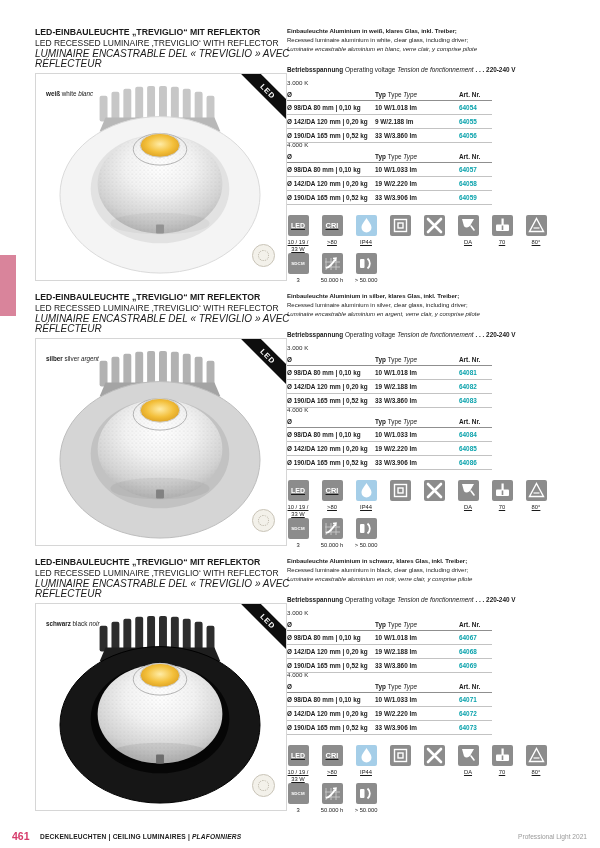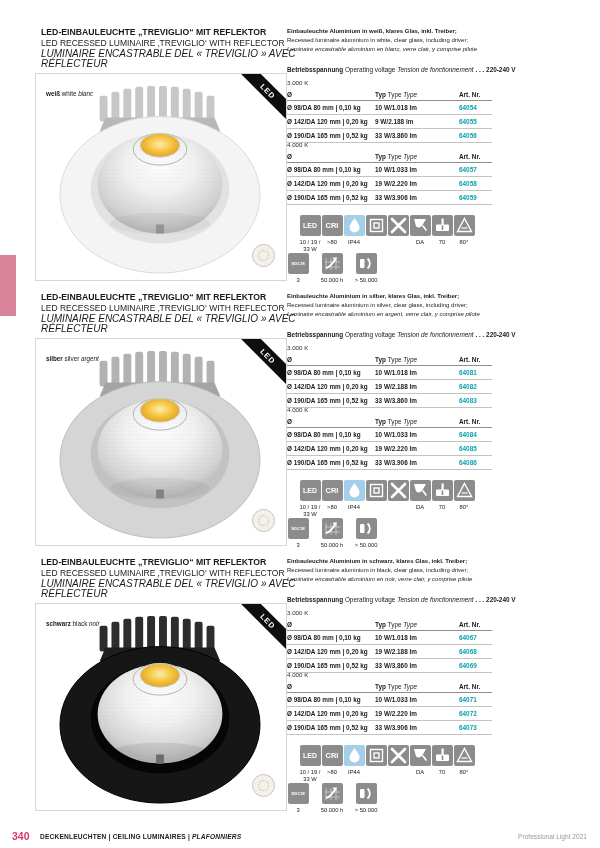--- a/index.html
+++ b/index.html
@@ -5,21 +5,21 @@
   html,body{margin:0;padding:0;background:#888;}
   .page{position:relative;width:600px;height:848px;background:#fff;margin:0 auto;
         font-family:"Liberation Sans",sans-serif;color:#1a1a1a;overflow:hidden;}
   .pagetab{position:absolute;left:0;top:255px;width:16px;height:61px;background:#D9849B;}
 
   
   .section{position:absolute;left:0;width:600px;height:260px;}
   .s0{top:27px}.s1{top:292px}.s2{top:557px}
 
   
-  .titles{position:absolute;left:41px;top:0;width:255px;line-height:10.8px;}
+  .titles{position:absolute;left:35px;top:0;width:255px;line-height:10.8px;}
   .t1{font-size:8.7px;font-weight:bold;}
   .t2{font-size:8.5px;}
   .t3{font-size:10px;font-style:italic;}
 
   
   .imgbox{position:absolute;left:35px;top:46px;width:250px;height:206px;background:#fff;
           border:1px solid #d6d6d6;overflow:hidden;}
   .clabel{position:absolute;left:10px;top:16px;font-size:6.3px;z-index:3;}
   .clabel .b{font-weight:bold}.clabel .i{font-style:italic}
   .ribbon{position:absolute;top:0;right:0;width:50px;height:50px;overflow:hidden;z-index:4;}
@@ -51,21 +51,21 @@
   .tbl{position:absolute;left:0;width:205px;font-size:6.4px;font-weight:bold;}
   .tb3{top:61px}.tb4{top:123px}
   .tr{display:grid;grid-template-columns:88px 84px 33px;height:13px;align-items:center;
       border-bottom:1px solid #c3c3c3;white-space:nowrap;}
   .tr.head{height:12px;border-bottom:1.6px solid #8f8f8f;}
   .tr .c2 .i{font-style:italic}.tr .c2 .r{font-weight:normal}
   .art{color:#0AA2AC;}
 
   
   .irow{position:absolute;display:flex;}
-  .ir1{top:188px;left:12px;gap:0;}
+  .ir1{top:188px;left:0;gap:12px;text-decoration:underline;}
   .ir2{top:226px;left:0;gap:12px;}
   .iwrap{width:22px;display:flex;flex-direction:column;align-items:center;}
   .icn{width:21px;height:21px;background:#8C8C8C;border-radius:2px;display:flex;
        align-items:center;justify-content:center;color:#fff;flex:none;}
   .icn.blue{background:#A5CEE8;}
   .icn .tled{font-size:7px;font-weight:bold;}
   .icn .tcri{font-size:7.5px;font-weight:bold;}
   .icn .tsdcm{font-size:4.4px;font-weight:bold;letter-spacing:.2px;}
   .ilbl{margin-top:3px;font-size:5.8px;color:#222;text-align:center;white-space:nowrap;line-height:7px;}
 
@@ -681,17 +681,17 @@
                 <path d="M11.5 5.5 a6.5 6.5 0 0 1 0 10" fill="none" stroke="#fff" stroke-width="1.8"></path>
               </svg>
             </div>
             <div class="ilbl">&gt; 50.000</div>
           </div>
       </div>
     </div>
   </div>
 
   <div class="footer">
-    <span class="pgnum">340</span>
+    <span class="pgnum">461</span>
     <span class="crumbs"><span>DECKENLEUCHTEN | CEILING LUMINAIRES | </span><span class="i">PLAFONNIERS</span></span>
     <span class="flight">Professional Light 2021</span>
   </div>
 </div>
 
 </body></html>

